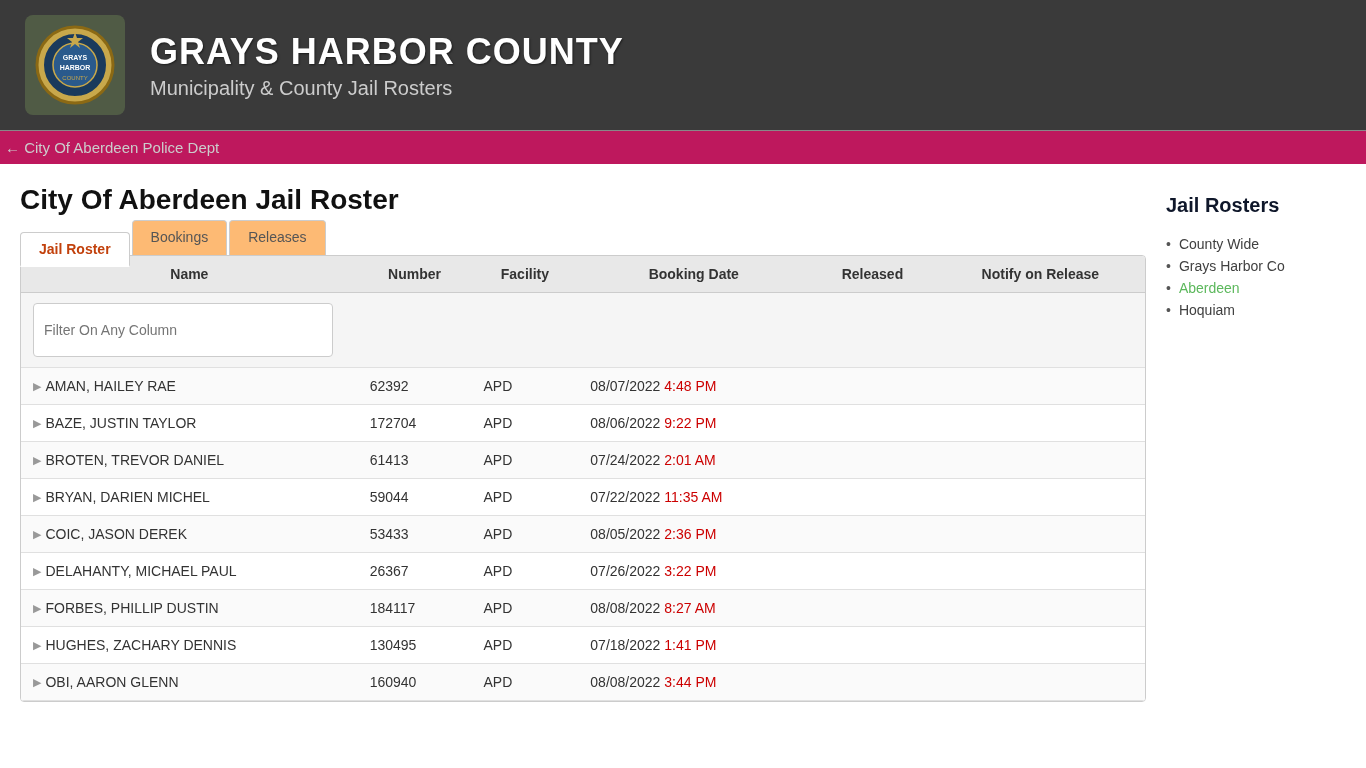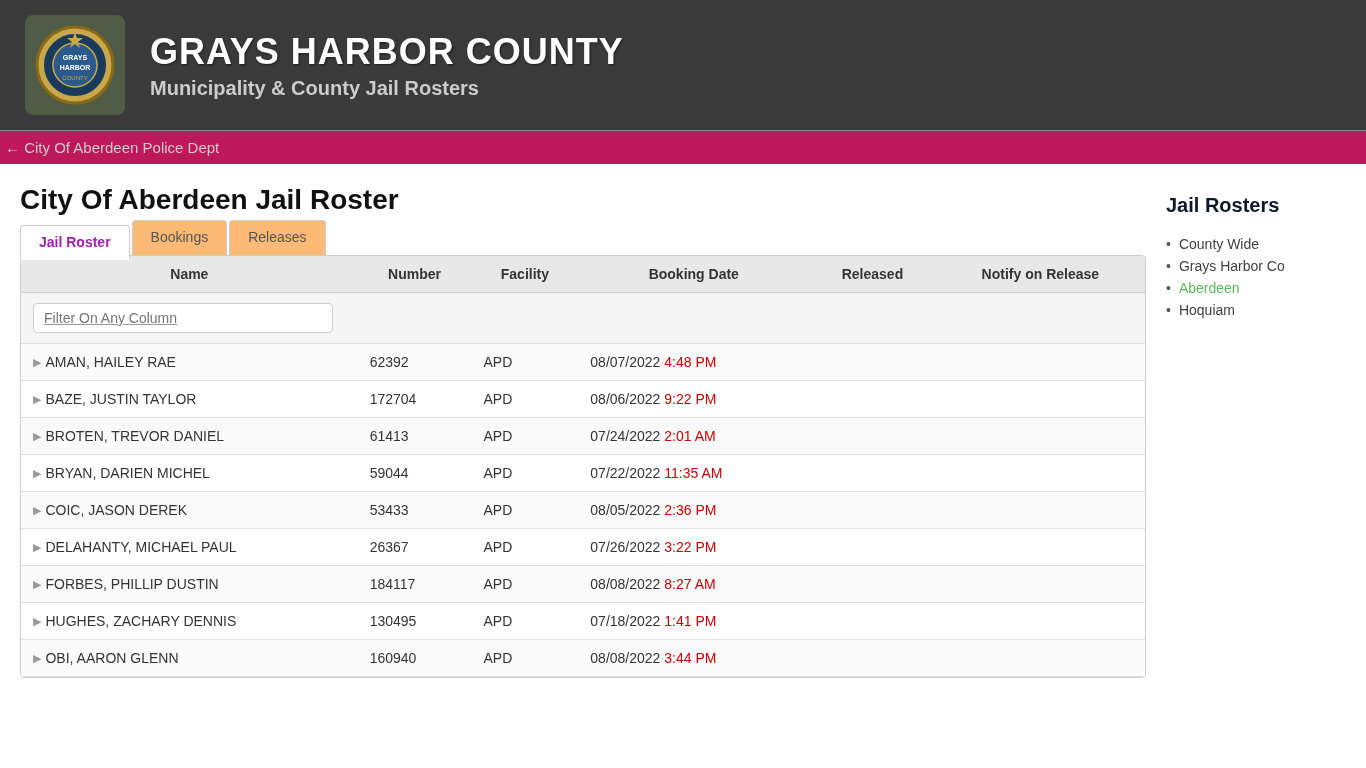--- a/index.html
+++ b/index.html
@@ -27,21 +27,21 @@
     .header-text h1 {
       color: #fff;
       font-size: 36px;
       font-weight: 900;
       letter-spacing: 1px;
       text-shadow: 1px 1px 2px rgba(0,0,0,0.5);
     }
     .header-text h2 {
       color: #ccc;
       font-size: 20px;
-      font-weight: bold;
+      font-weight: normal;
       margin-top: 4px;
     }
     .header-divider {
       border: none;
       border-top: 1px solid #888;
       margin: 0 0 0 0;
     }
 
     
     .nav-bar {
@@ -94,26 +94,26 @@
       color: #555;
       border: 1px solid #ccc;
       border-bottom: none;
       margin-right: 2px;
       background: #fdba74;
       border-radius: 4px 4px 0 0;
     }
     .tab.active {
       background: #fff;
       border-bottom: 2px solid #fff;
-      color: #a21caf;
+      color: #c2410c;
       font-weight: bold;
       border: 1px solid #ccc;
       border-bottom: 2px solid #fff;
       position: relative;
-      top: 5px;
+      top: 12px;
     }
 
     
     .table-wrapper {
       border: 1px solid #ccc;
       border-radius: 0 4px 4px 4px;
       overflow: hidden;
     }
     table {
       width: 100%;
@@ -129,26 +129,25 @@
       font-weight: bold;
       color: #333;
       border-bottom: 1px solid #ccc;
     }
     .filter-row td {
       padding: 10px 12px;
       background: #f5f5f5;
     }
     .filter-input {
       width: 300px;
-      padding: 6px 10px;
+      padding: 18px 10px;
       border: 1px solid #ccc;
       border-radius: 4px;
       font-size: 14px;
       color: #999;
-      text-decoration: underline;
     }
     tbody tr {
       border-bottom: 1px solid #e0e0e0;
     }
     tbody tr:nth-child(even) {
       background: #fafafa;
     }
     tbody td {
       padding: 10px 12px;
       color: #333;

